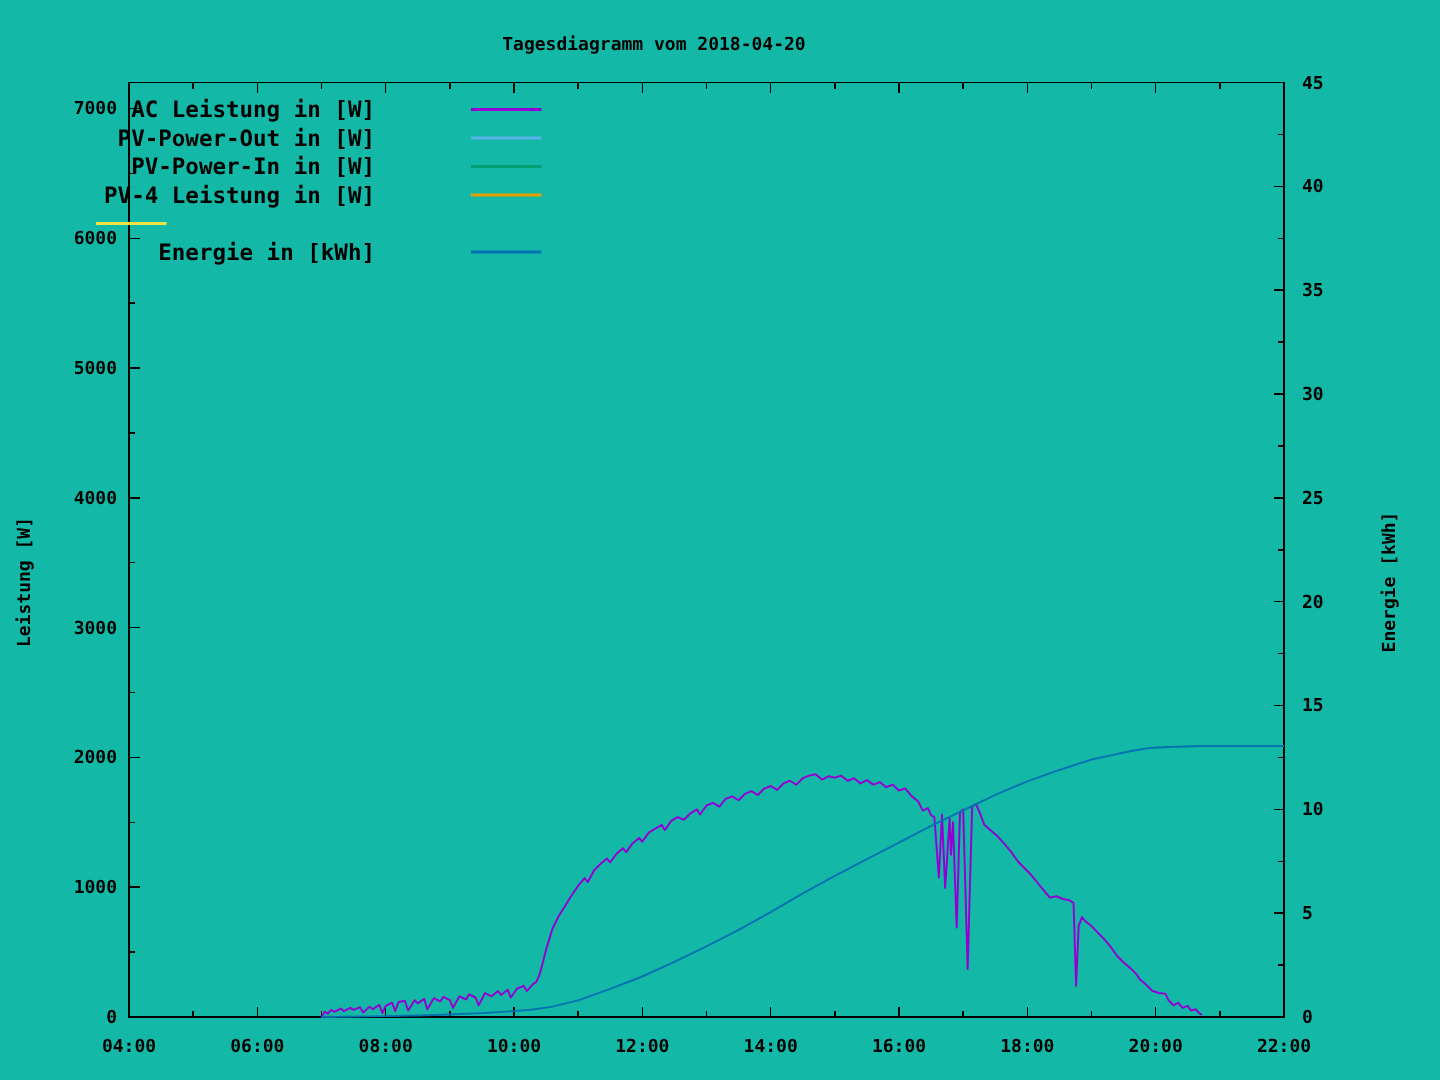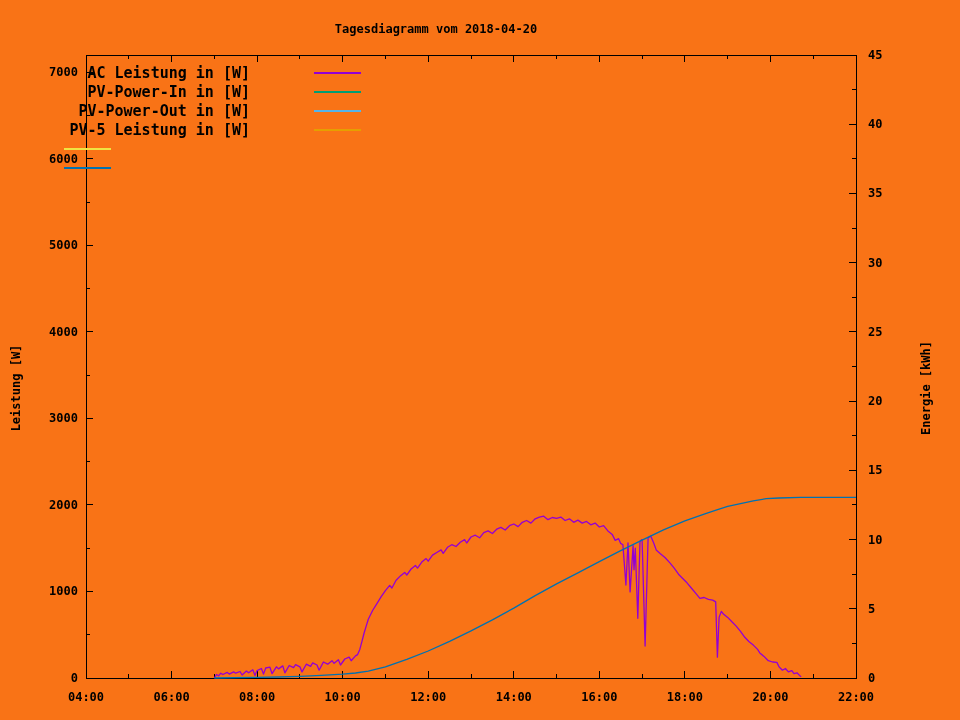--- a/index.html
+++ b/index.html
@@ -1,18 +1,18 @@
 <!DOCTYPE html>
 <html><head>
 <meta charset="utf-8">
 <style>
   html,body{margin:0;padding:0;}
   body{width:960px;height:720px;background:#ffffff;overflow:hidden;
        font-family:"DejaVu Sans Mono",monospace;color:#000;}
-  #canvas{position:relative;width:960px;height:720px;background:#f97316;}
+  #canvas{position:relative;width:960px;height:720px;background:#14b8a6;}
   .chart-title{position:absolute;left:0;top:22px;width:872px;text-align:center;
        font-size:12px;font-weight:bold;letter-spacing:0px;}
   .ylabel{position:absolute;font-size:12px;font-weight:bold;white-space:nowrap;}
   .ylabel.left{left:16px;top:388px;transform:translate(-50%,-50%) rotate(-90deg);}
   .ylabel.right{left:926px;top:388px;transform:translate(-50%,-50%) rotate(-90deg);}
   #plot-svg{position:absolute;left:0;top:0;}
   #plot-svg text{font-family:"DejaVu Sans Mono",monospace;font-size:12px;font-weight:bold;fill:#000;}
   .legend{position:absolute;left:0;top:63px;}
   .legend-row{display:flex;align-items:center;height:19px;}
   .legend-label{width:250px;text-align:right;font-size:15px;font-weight:bold;white-space:pre;}
@@ -129,31 +129,32 @@
       <line x1="856" y1="89.61111111111109" x2="852" y2="89.61111111111109" stroke="#000" stroke-width="1" shape-rendering="crispEdges"></line>
       <polyline points="214.3,678.0 216.5,674.5 218.6,675.8 220.8,673.2 222.9,674.5 227.2,672.4 229.3,674.1 233.6,671.9 235.7,673.2 240.0,671.5 242.1,675.0 246.4,671.1 248.6,672.8 252.8,669.8 255.0,675.4 257.1,670.6 261.4,668.5 263.5,674.1 265.7,668.0 269.9,667.2 272.1,673.7 276.4,666.8 278.5,668.9 282.8,665.9 284.9,672.8 289.2,665.5 293.5,667.6 295.6,664.6 299.9,666.8 302.0,671.9 306.3,664.2 310.6,666.3 312.7,662.9 317.0,665.0 319.1,670.2 323.4,662.0 327.7,664.2 332.0,660.7 334.1,663.3 338.4,659.8 340.5,665.0 344.8,659.0 349.1,657.2 351.2,660.7 355.5,655.9 357.6,654.6 359.8,649.4 361.9,641.7 364.1,633.0 366.2,626.1 368.3,619.2 372.6,610.5 376.9,603.6 381.2,596.7 385.4,590.6 389.7,585.4 391.9,588.0 396.1,580.2 400.4,575.9 404.7,572.4 406.8,575.0 411.1,569.0 415.4,565.5 417.5,568.1 421.8,562.1 426.1,558.6 428.2,561.2 432.5,555.1 436.8,552.5 441.1,549.9 443.2,553.4 447.5,547.3 451.8,544.7 456.0,546.5 460.3,542.2 464.6,539.6 466.7,543.0 471.0,537.0 475.3,535.2 479.6,537.8 483.8,532.6 488.1,530.9 492.4,533.5 496.7,529.2 500.9,527.4 505.2,530.0 509.5,525.7 513.8,524.0 518.1,526.6 522.3,522.3 526.6,520.5 530.9,523.1 535.2,518.8 539.4,517.1 543.7,516.2 548.0,519.7 552.3,517.5 556.6,518.4 560.8,517.1 565.1,520.5 569.4,518.8 573.7,522.3 577.9,520.1 582.2,523.1 586.5,521.4 590.8,524.8 595.1,523.1 599.3,527.0 603.6,525.7 607.9,530.9 612.2,534.4 615.2,540.4 618.6,538.7 620.7,543.4 622.9,544.7 625.9,585.0 628.0,543.0 630.1,591.9 633.1,545.6 634.0,569.8 635.3,548.2 637.8,618.3 640.0,541.3 642.1,539.6 645.1,646.0 648.1,537.8 650.7,536.1 653.7,543.0 656.2,549.9 660.1,553.4 665.2,557.7 669.9,562.9 674.2,568.1 678.5,574.2 682.7,578.5 687.0,582.8 691.3,588.0 695.6,593.2 699.9,598.4 704.1,597.5 708.4,599.3 712.7,600.1 715.7,601.9 717.4,657.2 719.1,617.4 721.3,611.4 723.4,614.0 727.7,617.4 731.9,621.8 736.2,626.1 740.5,631.3 744.8,637.3 749.1,641.7 753.3,645.1 757.6,649.4 759.8,652.9 764.0,656.4 768.3,660.7 772.6,662.0 776.9,662.4 779.0,666.8 782.4,670.2 785.4,668.5 788.4,671.9 791.8,670.6 794.0,673.7 797.0,672.8 799.5,675.4 801.2,676.7" fill="none" stroke="#9400D3" stroke-width="1.3" stroke-linejoin="round"></polyline>
       <polyline points="214.3,678.0 257.1,677.4 278.5,677.0 299.9,676.3 321.3,675.4 342.7,674.1 355.5,673.0 368.3,671.1 385.4,666.9 406.8,659.3 428.2,651.0 449.6,641.3 471.0,630.9 492.4,619.9 513.8,608.1 535.2,595.6 556.6,583.9 577.9,572.8 599.3,561.7 620.7,550.6 642.1,540.2 663.5,529.9 684.9,520.9 706.3,513.3 727.7,506.3 740.5,503.6 753.3,500.8 766.2,498.7 779.0,498.0 800.4,497.3 834.6,497.3 856.0,497.3" fill="none" stroke="#0072B2" stroke-width="1.3" stroke-linejoin="round"></polyline>
     </svg>
   <div class="legend" id="legend">
       <div class="legend-row">
         <span class="legend-label">AC Leistung in [W]</span>
         <span class="legend-line" style="background: rgb(148, 0, 211);"></span>
       </div>
       <div class="legend-row">
+        <span class="legend-label">PV-Power-Out in [W]</span>
+        <span class="legend-line" style="background: rgb(86, 180, 233);"></span>
+      </div>
+      <div class="legend-row">
         <span class="legend-label">PV-Power-In in [W]</span>
         <span class="legend-line" style="background: rgb(0, 158, 115);"></span>
       </div>
       <div class="legend-row">
-        <span class="legend-label">PV-Power-Out in [W]</span>
-        <span class="legend-line" style="background: rgb(86, 180, 233);"></span>
-      </div>
-      <div class="legend-row">
-        <span class="legend-label">PV-5 Leistung in [W]</span>
+        <span class="legend-label">PV-4 Leistung in [W]</span>
         <span class="legend-line" style="background: rgb(230, 159, 0);"></span>
       </div>
       <div class="legend-row">
         <span class="legend-line" style="background: rgb(240, 228, 66);"></span>
       </div>
       <div class="legend-row">
+        <span class="legend-label">Energie in [kWh]</span>
         <span class="legend-line" style="background: rgb(0, 114, 178);"></span>
       </div>
     </div>
 </div>
 
 </body></html>

